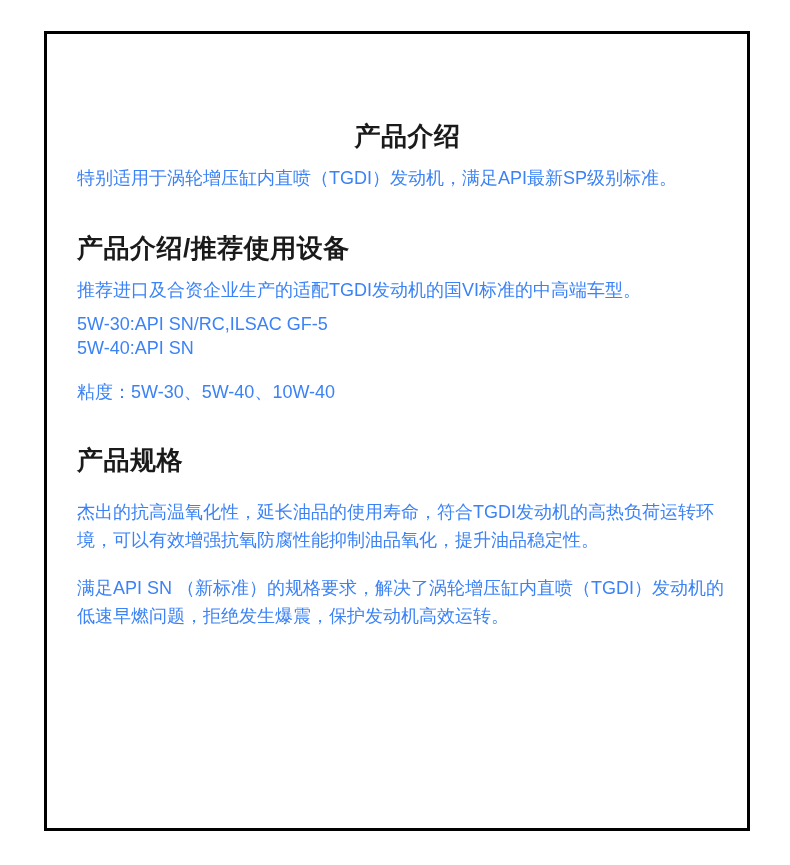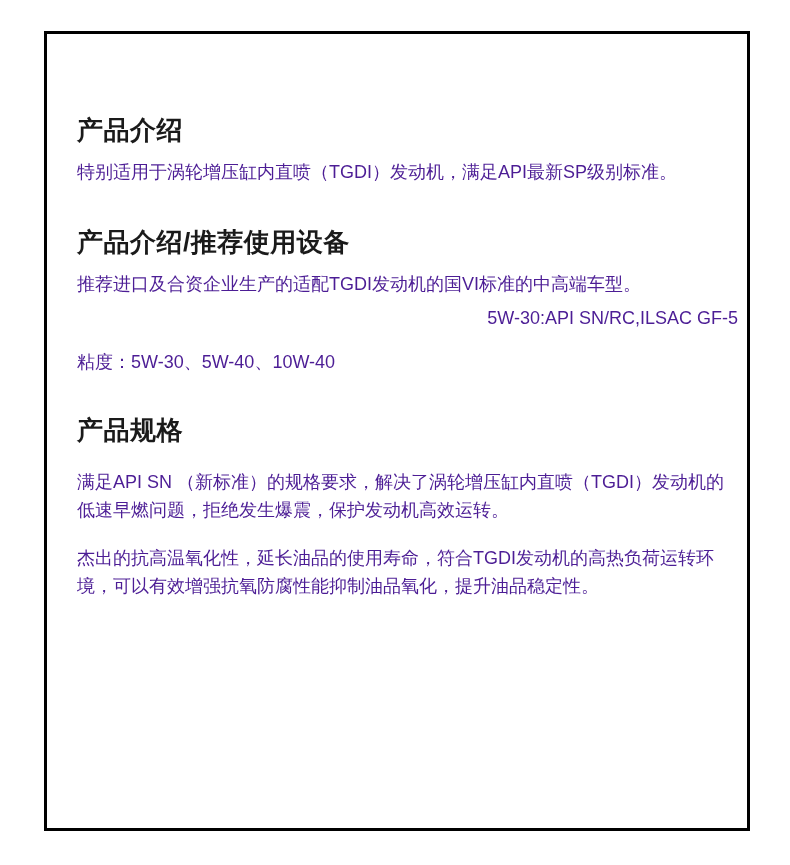--- a/index.html
+++ b/index.html
@@ -29,32 +29,32 @@
   }
   .frame h2 {
     margin: 38px 0 10px 0;
     font-size: 26px;
     line-height: 36px;
     font-weight: 600;
     color: #1a1a1a;
     letter-spacing: 0.5px;
   }
   .frame h2:first-child {
-    margin-top: 12px;
+    margin-top: 18px;
+    text-align: center;
   }
   .frame p {
     margin: 0;
     font-size: 18px;
     line-height: 28px;
     font-weight: 400;
-    color: #4c1d95;
+    color: #3b82f6;
   }
   .spec-lines {
     margin-top: 8px;
-    text-align: right;
   }
   .spec-lines p {
     line-height: 24px;
   }
   .viscosity {
     margin-top: 20px !important;
     line-height: 24px !important;
   }
   .para-gap {
     margin-top: 20px !important;
@@ -70,21 +70,22 @@
   <div class="frame">
 
     <h2>产品介绍</h2>
     <p>特别适用于涡轮增压缸内直喷（TGDI）发动机，满足API最新SP级别标准。</p>
 
     <h2>产品介绍/推荐使用设备</h2>
     <p>推荐进口及合资企业生产的适配TGDI发动机的国VI标准的中高端车型。</p>
 
     <div class="spec-lines">
       <p>5W-30:API SN/RC,ILSAC GF-5</p>
+      <p>5W-40:API SN</p>
     </div>
     <p class="viscosity">粘度：5W-30、5W-40、10W-40</p>
 
     <h2>产品规格</h2>
+    <p class="para-gap">杰出的抗高温氧化性，延长油品的使用寿命，符合TGDI发动机的高热负荷运转环境，可以有效增强抗氧防腐性能抑制油品氧化，提升油品稳定性。</p>
     <p class="para-gap">满足API SN （新标准）的规格要求，解决了涡轮增压缸内直喷（TGDI）发动机的低速早燃问题，拒绝发生爆震，保护发动机高效运转。</p>
-    <p class="para-gap">杰出的抗高温氧化性，延长油品的使用寿命，符合TGDI发动机的高热负荷运转环境，可以有效增强抗氧防腐性能抑制油品氧化，提升油品稳定性。</p>
 
   </div>
 </div>
 
 </body></html>

